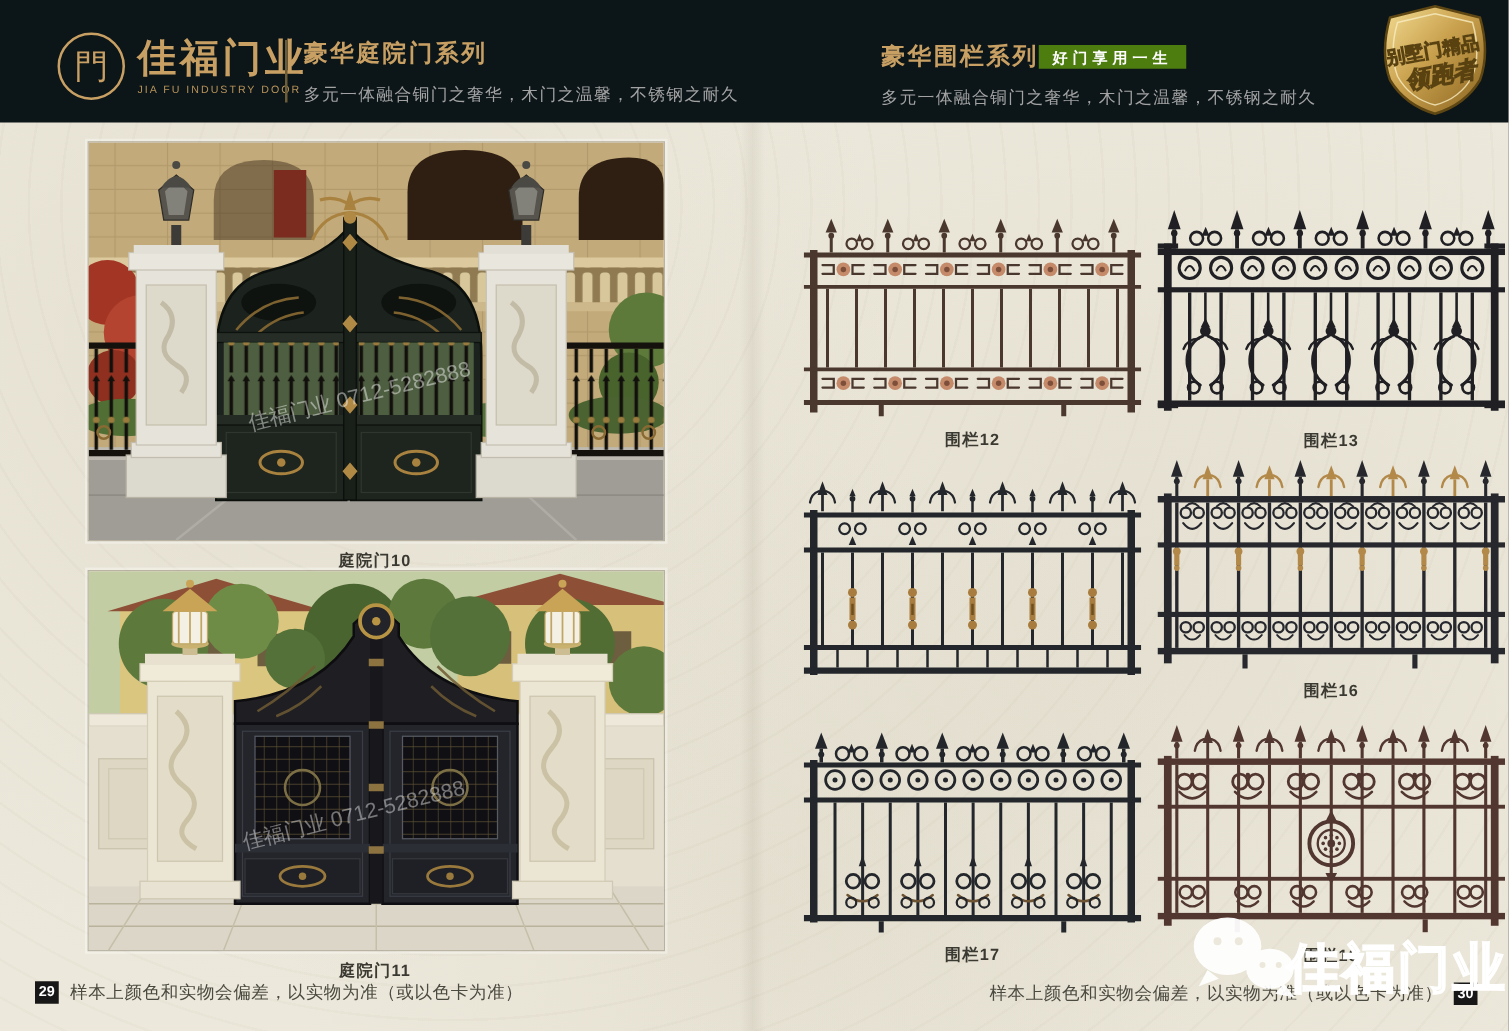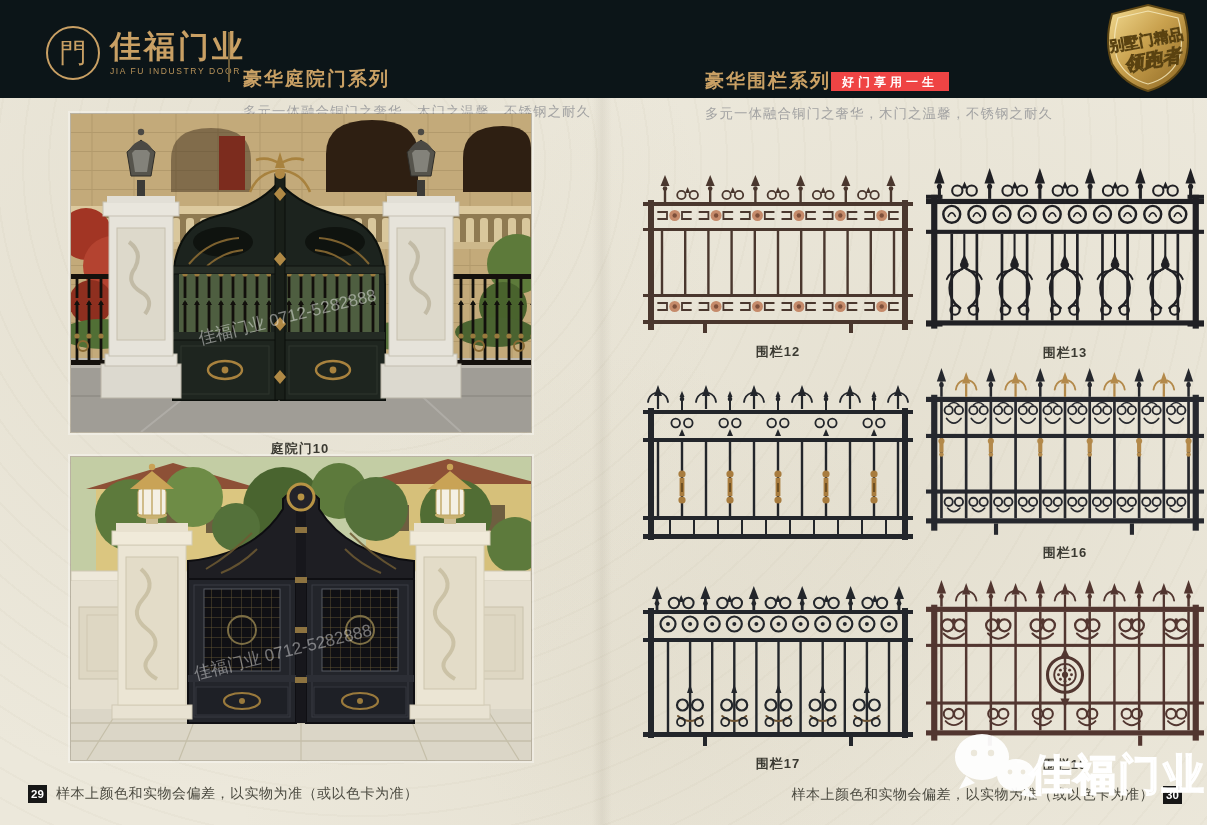--- a/index.html
+++ b/index.html
@@ -13,27 +13,27 @@
       #ece8db;}
   
   .header{position:absolute;left:0;top:0;width:1207px;height:98px;background:#0c1518;}
   .logo-wrap{position:absolute;left:46px;top:26px;display:flex;align-items:center;gap:10px;}
   .logo-circle{width:50px;height:50px;border:2px solid #c9a064;border-radius:50%;
     display:flex;align-items:center;justify-content:center;color:#c9a064;font-size:27px;
     font-family:"DejaVu Serif","Liberation Serif",serif;}
   .logo-cn{color:#c9a064;font-size:31px;font-weight:bold;letter-spacing:3px;line-height:1;}
   .logo-en{color:#b8935a;font-size:8.5px;letter-spacing:1.6px;margin-top:4px;}
   .hdr-divider{position:absolute;left:228px;top:32px;width:2px;height:50px;background:#6d5c38;}
-  .series{position:absolute;top:30px;margin-top:36px;}
+  .series{position:absolute;top:30px;}
   .series.left{left:243px;}
   .series.right{left:705px;top:32px;}
   .series-title{color:#c9a064;font-size:19px;font-weight:bold;letter-spacing:2px;}
   .series-sub{color:#a3a3a3;font-size:13.5px;letter-spacing:1px;margin-top:11px;}
   .series-row{display:flex;align-items:center;}
-  .red-badge{background:#ef4444;color:#fff;font-size:12px;font-weight:bold;letter-spacing:4px;
+  .red-badge{background:#4d7c0f;color:#fff;font-size:12px;font-weight:bold;letter-spacing:4px;
     padding:4px 11px 3px;line-height:1;}
   .shield{position:absolute;left:1092px;top:2px;width:112px;height:92px;}
   
   .gutter{position:absolute;left:592px;top:98px;width:20px;height:727px;
     background:linear-gradient(90deg,transparent,rgba(60,50,30,.06),transparent);}
   
   figure{margin:0;padding:0;position:absolute;}
   figcaption{text-align:center;font-size:13px;font-weight:bold;color:#3b3a32;letter-spacing:1px;}
   .gatefig svg{display:block;border:1px solid rgba(110,100,80,.38);box-shadow:0 0 0 2px rgba(255,255,255,.35);}
   .gatefig figcaption{margin-top:7px;}
@@ -261,20 +261,21 @@
         <rect x="75" y="58" width="12" height="9" fill="#cdbd92"></rect>
         <ellipse cx="81" cy="58" rx="15" ry="4" fill="#c9b270"></ellipse>
         <rect x="67" y="32" width="28" height="26" rx="3" fill="#f4f0e4" stroke="#c0a664"></rect>
         <path d="M72 32 V58 M81 32 V58 M90 32 V58" stroke="#c0a664" stroke-width="1.4"></path>
         <path d="M59 32 L81 14 L103 32 Z" fill="#c9a356"></path>
         <circle cx="81" cy="10" r="3.2" fill="#c9a356"></circle>
       </g>
       <use href="#pill11" transform="translate(298,0)"></use>
       <text transform="rotate(-14 230 190)" x="120" y="196" font-size="17" fill="rgba(255,255,255,.42)">佳福门业 0712-5282888</text>
     </svg>
+    <figcaption>庭院门11</figcaption>
   </figure>
 
   <figure class="fence" style="left:643px;top:172px;width:270px">
     <svg viewBox="0 0 270 166">
         <rect x="5" y="28" width="6" height="130" fill="#4a372e"></rect>
         <rect x="259" y="28" width="6" height="130" fill="#4a372e"></rect>
         <rect x="0" y="30" width="270" height="4" fill="#4a372e"></rect>
         <rect x="0" y="56" width="270" height="3" fill="#4a372e"></rect>
         <rect x="0" y="122" width="270" height="3" fill="#4a372e"></rect>
         <rect x="0" y="148" width="270" height="4" fill="#4a372e"></rect>

